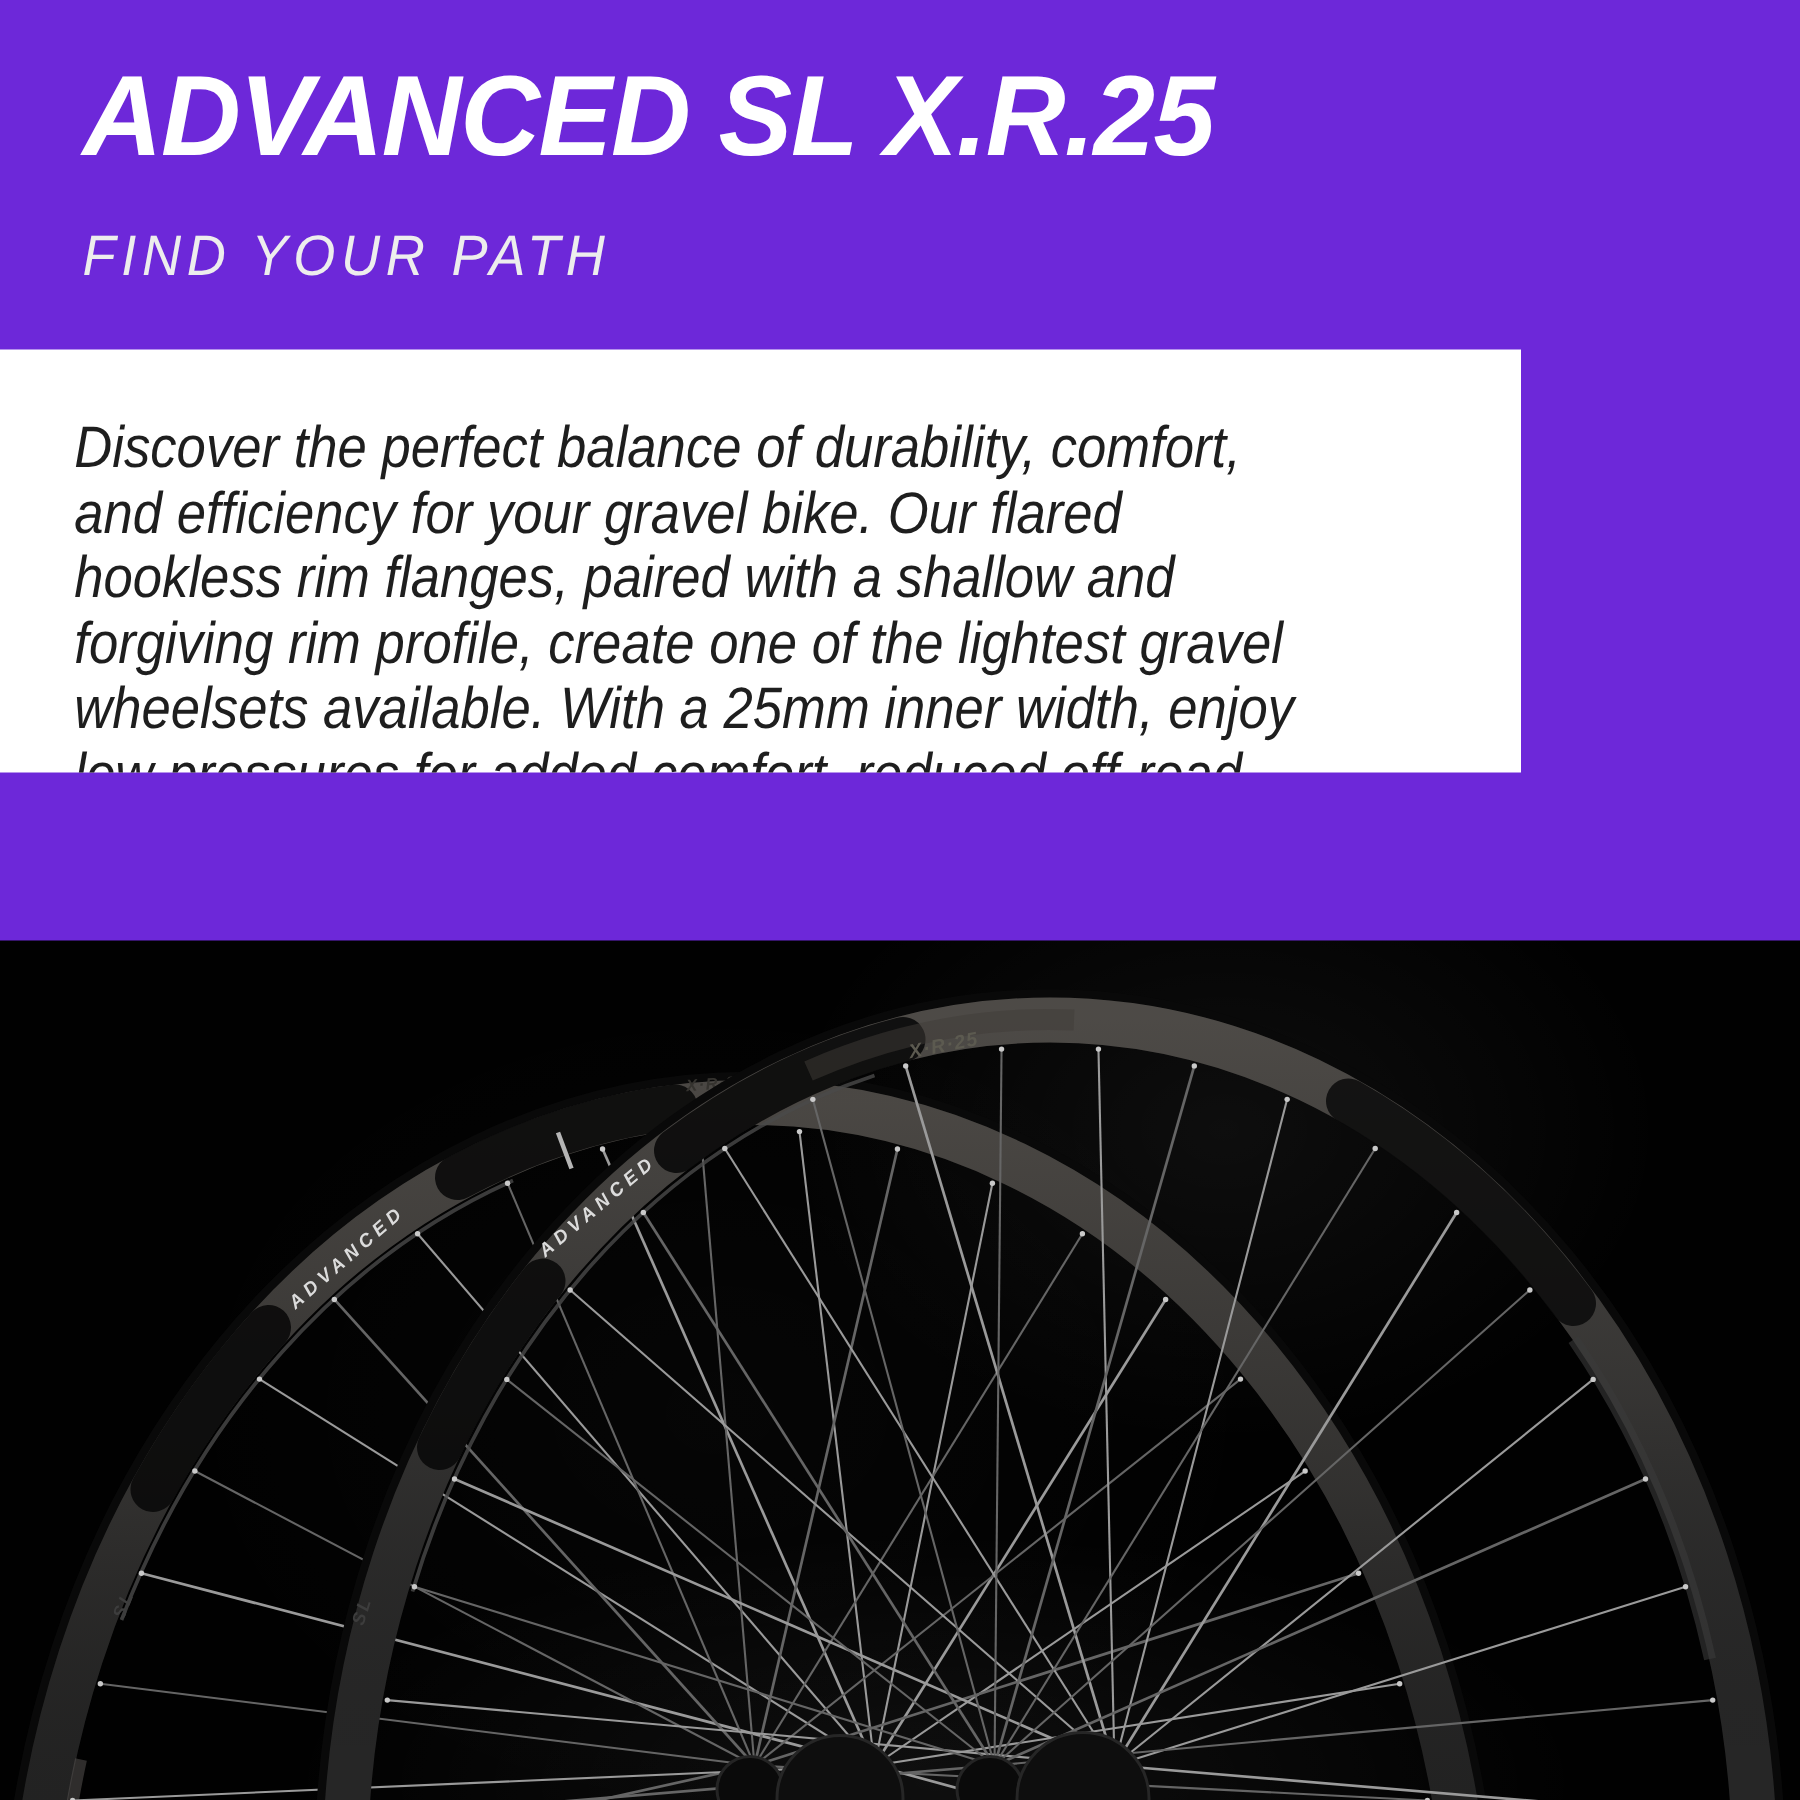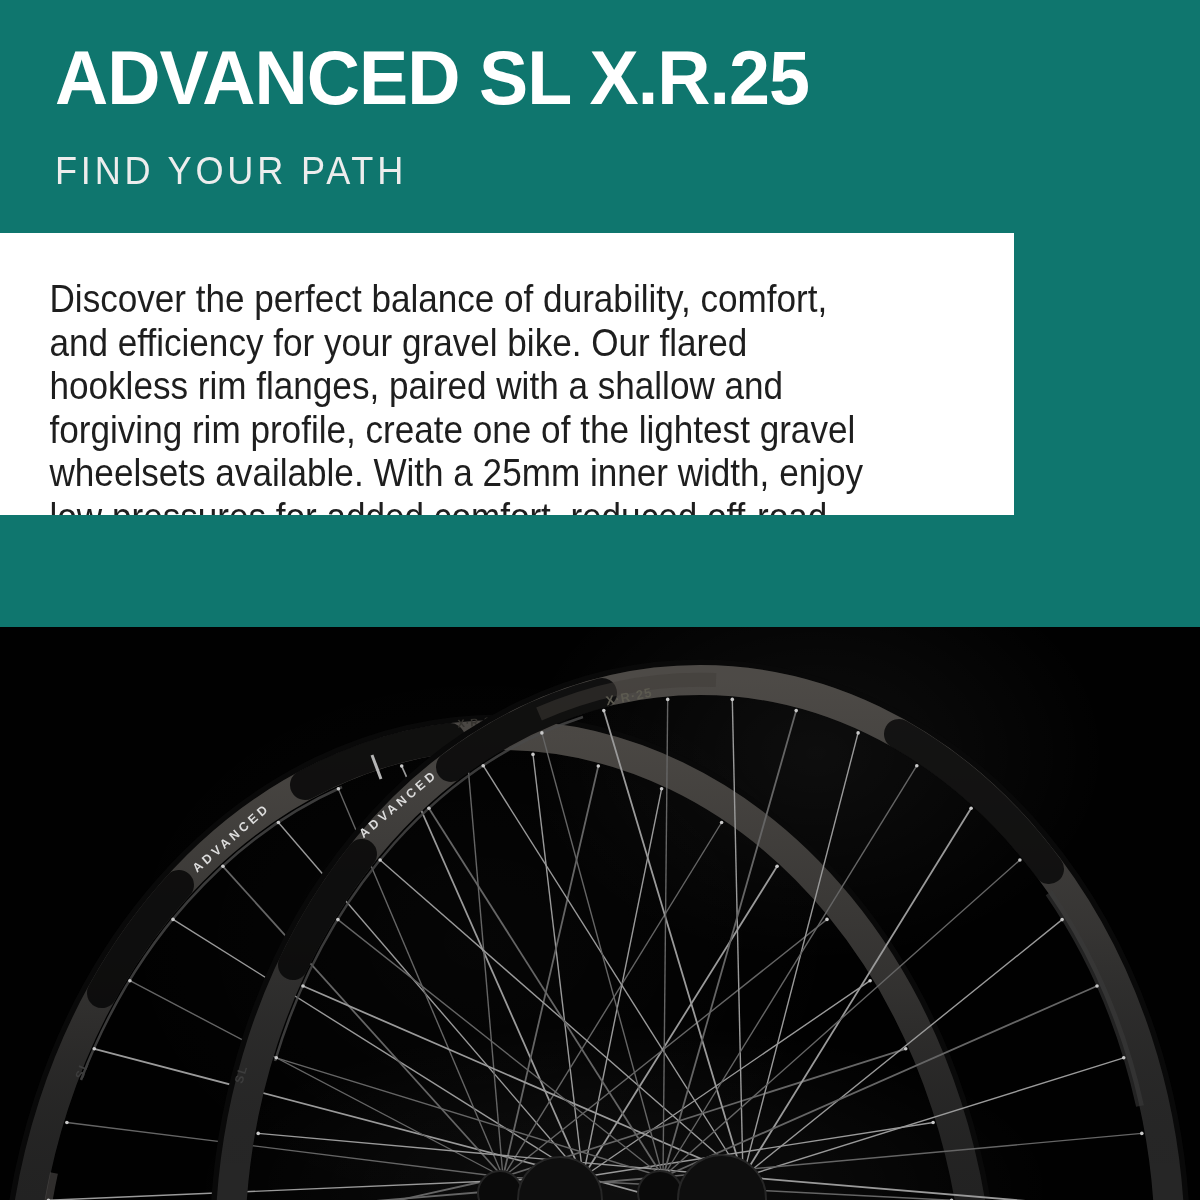--- a/index.html
+++ b/index.html
@@ -1,22 +1,23 @@
 <!DOCTYPE html>
 <html><head>
 <meta charset="utf-8">
 <style>
   html, body { margin: 0; padding: 0; background: #000; }
   .banner {
     position: relative;
     width: 1200px;
     height: 1200px;
-    background: #0f766e;
+    background: #6d28d9;
     overflow: hidden;
     font-family: "Liberation Sans", sans-serif;
+    font-style: italic;
   }
   .hero-title {
     position: absolute;
     left: 55px;
     top: 40px;
     margin: 0;
     font-size: 76px;
     line-height: 76px;
     font-weight: bold;
     letter-spacing: -1px;

